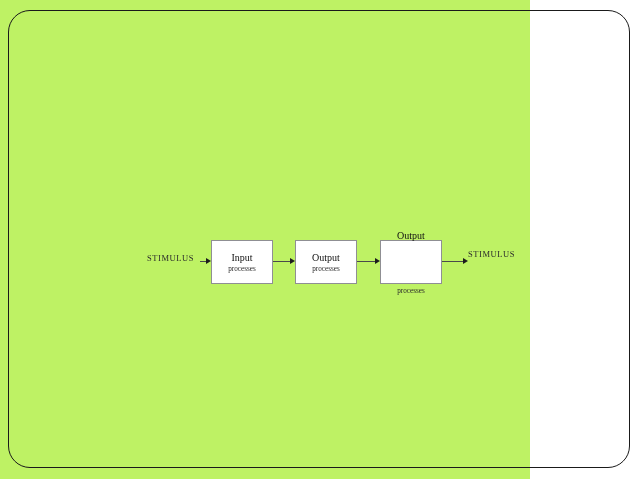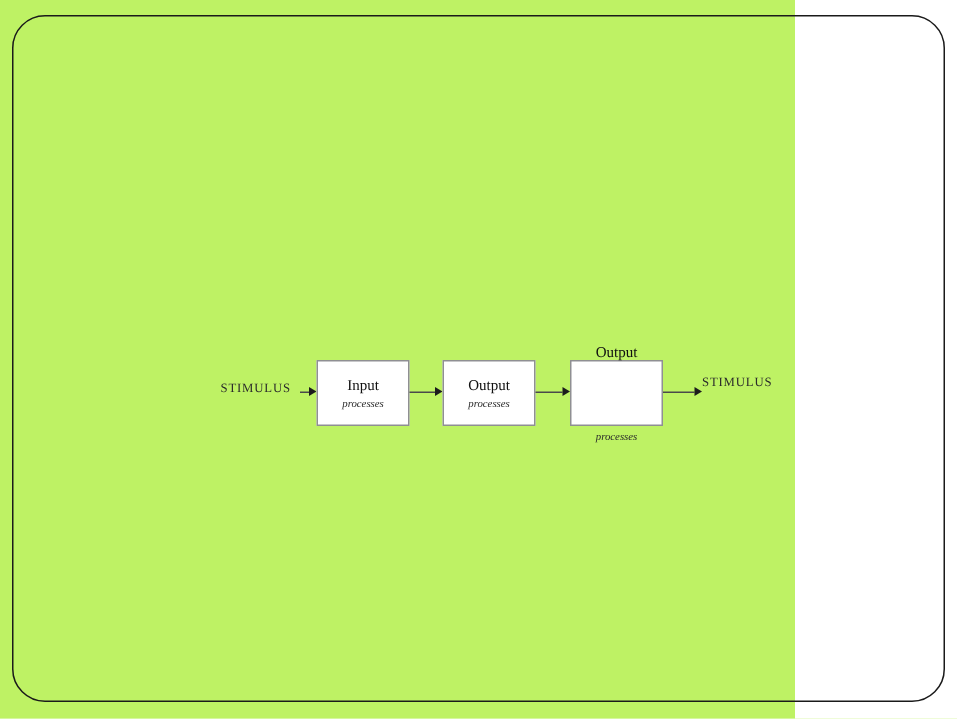--- a/index.html
+++ b/index.html
@@ -88,21 +88,20 @@
     line-height: 13px;
     white-space: nowrap;
   }
   .box-sub {
     font-family: "Liberation Serif", serif;
     font-size: 7.2px;
     color: #2a2a2a;
     line-height: 9px;
     margin-top: 1px;
     white-space: nowrap;
-    font-style: italic;
   }
 
   
   .connector {
     position: absolute;
     top: 22px;
     height: 7px;
   }
   .connector .shaft {
     position: absolute;

